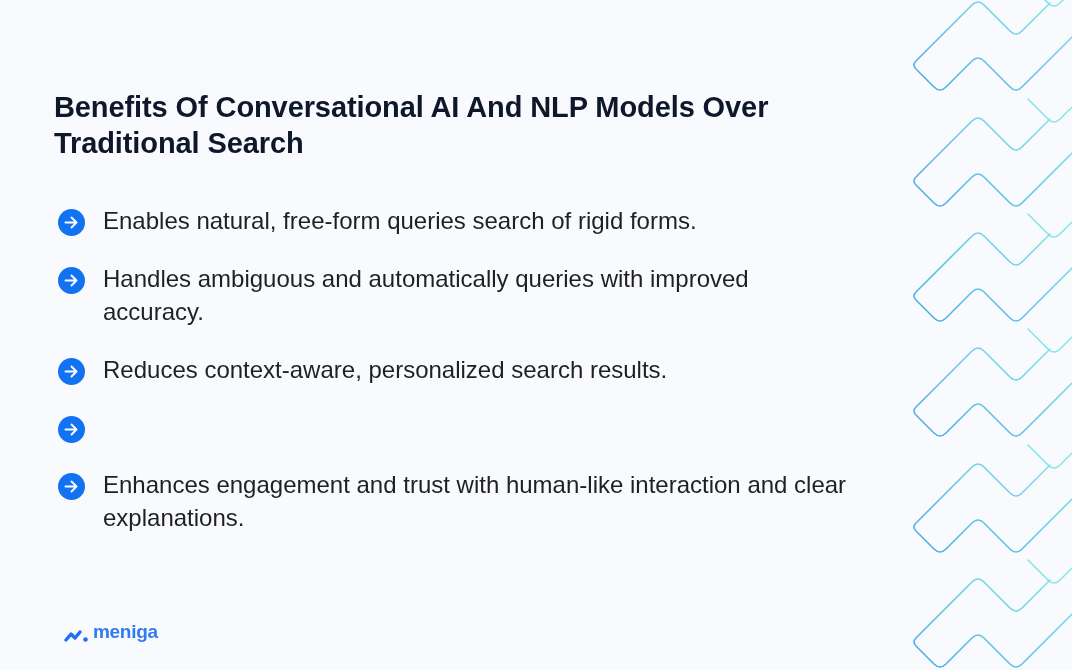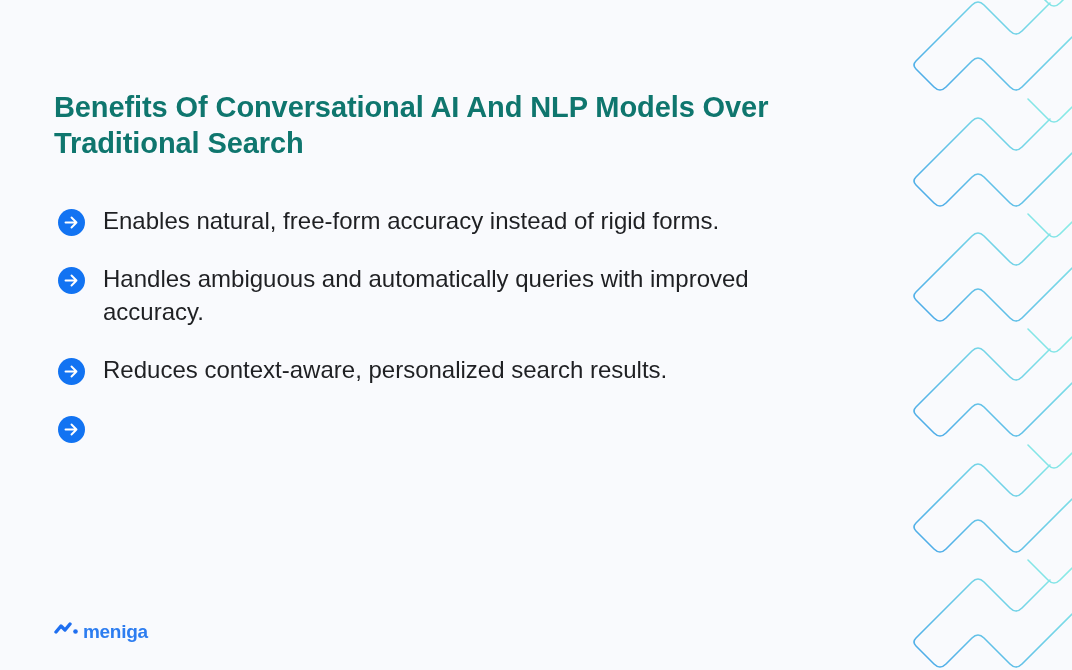--- a/index.html
+++ b/index.html
@@ -6,47 +6,47 @@
   body {
     width: 1072px; height: 670px; overflow: hidden;
     background: #f9fafd;
     position: relative;
     font-family: "Liberation Sans", "DejaVu Sans", sans-serif;
     color: #1c1d1f;
   }
   .title {
     position: absolute; left: 54px; top: 89px; width: 820px;
     font-size: 29px; font-weight: 700; line-height: 36px; letter-spacing: -0.1px;
-    color: #0f766e; margin: 0;
+    color: #0f172a; margin: 0;
   }
   .list { position: absolute; left: 58px; top: 204px; width: 800px; margin: 0; padding: 0; list-style: none; }
   .item { display: flex; align-items: flex-start; margin-bottom: 25px; }
   .icon {
     flex: 0 0 27px; width: 27px; height: 27px; border-radius: 50%;
     background: #1273f2; margin-top: 5px; margin-right: 18px;
     display: flex; align-items: center; justify-content: center;
   }
   .text { font-size: 24px; line-height: 33px; color: #1f2023; max-width: 745px; }
-  .logo { position: absolute; left: 54px; top: 621px; display: flex; align-items: flex-start; }
+  .logo { position: absolute; left: 64px; top: 621px; display: flex; align-items: flex-end; }
   .logo-word { font-size: 19px; font-weight: 700; color: #2d7df0; letter-spacing: -0.3px; margin-left: 3px; }
   .deco { position: absolute; right: 0; top: 0; width: 172px; height: 670px; }
 </style>
 </head>
 <body>
 
 <h1 class="title">Benefits Of Conversational AI And NLP Models Over Traditional Search</h1>
 
 <ul class="list">
   <li class="item">
     <span class="icon">
       <svg width="15" height="13" viewBox="0 0 15 13">
           <path d="M1.5 6.5h11M7.5 1.5l5 5-5 5" fill="none" stroke="#fff" stroke-width="1.9" stroke-linecap="round" stroke-linejoin="round"></path>
         </svg>
     </span>
-    <span class="text">Enables natural, free-form accuracy instead of rigid forms.</span>
+    <span class="text">Enables natural, free-form queries search of rigid forms.</span>
   </li>
   <li class="item">
     <span class="icon">
       <svg width="15" height="13" viewBox="0 0 15 13">
           <path d="M1.5 6.5h11M7.5 1.5l5 5-5 5" fill="none" stroke="#fff" stroke-width="1.9" stroke-linecap="round" stroke-linejoin="round"></path>
         </svg>
     </span>
     <span class="text" style="max-width:650px">Handles ambiguous and automatically queries with improved accuracy.</span>
   </li>
   <li class="item">
@@ -56,20 +56,28 @@
         </svg>
     </span>
     <span class="text">Reduces context-aware, personalized search results.</span>
   </li>
   <li class="item">
     <span class="icon">
       <svg width="15" height="13" viewBox="0 0 15 13">
           <path d="M1.5 6.5h11M7.5 1.5l5 5-5 5" fill="none" stroke="#fff" stroke-width="1.9" stroke-linecap="round" stroke-linejoin="round"></path>
         </svg>
     </span>
+  </li>
+  <li class="item">
+    <span class="icon">
+      <svg width="15" height="13" viewBox="0 0 15 13">
+          <path d="M1.5 6.5h11M7.5 1.5l5 5-5 5" fill="none" stroke="#fff" stroke-width="1.9" stroke-linecap="round" stroke-linejoin="round"></path>
+        </svg>
+    </span>
+    <span class="text">Enhances engagement and trust with human-like interaction and clear explanations.</span>
   </li>
 </ul>
 
 <div class="logo">
   <svg width="26" height="14" viewBox="0 0 26 14">
     <path d="M2 11 L7 5 L11 9 L16 3" fill="none" stroke="#1f6ff0" stroke-width="3.4" stroke-linecap="round" stroke-linejoin="round"></path>
     <circle cx="21.5" cy="10.5" r="2.3" fill="#1f6ff0"></circle>
   </svg>
   <span class="logo-word">meniga</span>
 </div>

